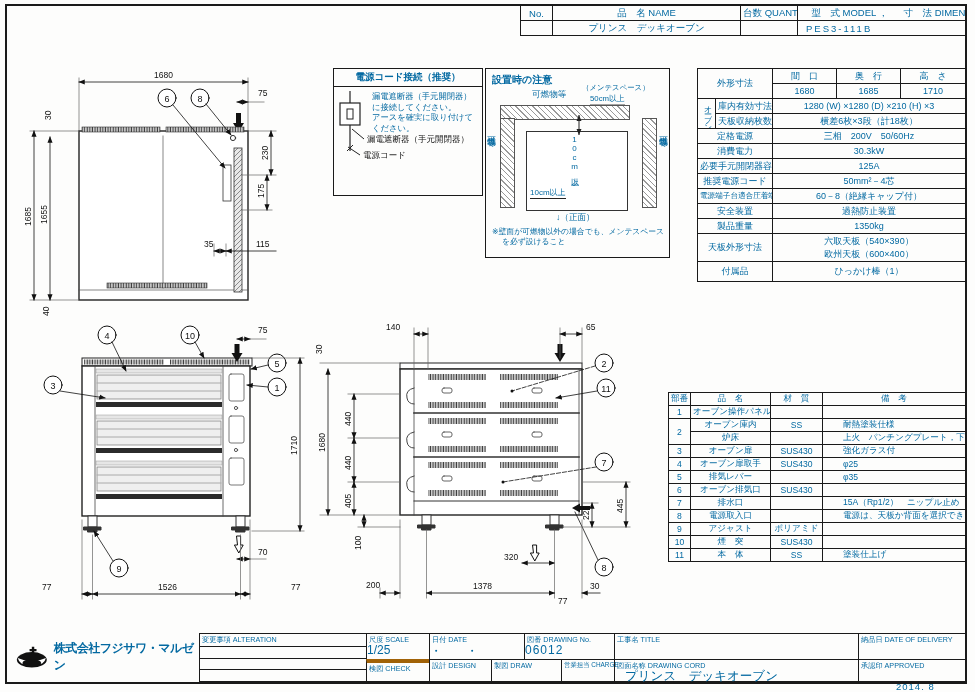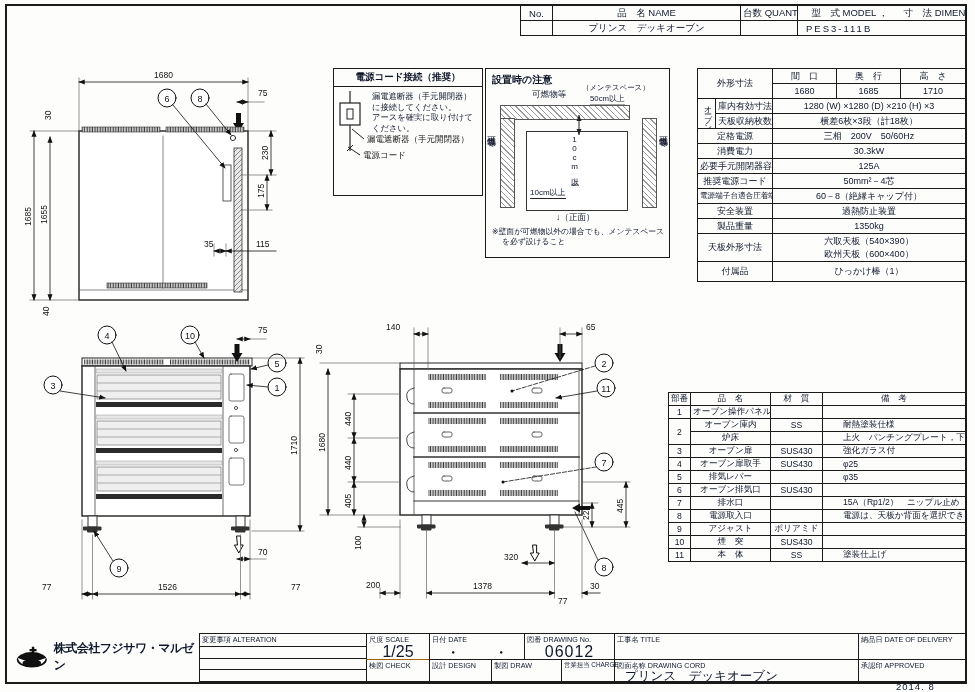--- a/index.html
+++ b/index.html
@@ -1,17 +1,17 @@
 <!DOCTYPE html>
 <html><head>
 <meta charset="utf-8">
 <style>
   html,body{margin:0;padding:0;background:#e8e8e6;}
   .sheet{position:relative;width:975px;height:692px;background:#fdfdfc;overflow:hidden;
-         font-family:"Liberation Sans","DejaVu Sans",sans-serif;color:#0f172a;}
+         font-family:"Liberation Sans","DejaVu Sans",sans-serif;color:#0369a1;}
   .abs{position:absolute;}
   .frame{left:5px;top:4px;width:958px;height:676px;border:2px solid #1a1a1a;}
 
   
   table{border-collapse:collapse;table-layout:fixed;}
   td,th{border:1px solid #1a1a1a;font-weight:normal;padding:0 2px;text-align:center;
         overflow:hidden;white-space:nowrap;}
 
   
   .htab{left:520px;top:5px;width:445px;font-size:9.5px;}
@@ -48,21 +48,21 @@
   .hatch{position:absolute;border:1px solid #555;
          background:repeating-linear-gradient(45deg,#fff 0 3px,#9a9a9a 3px 4px);}
   .ibox .oven{position:absolute;left:40px;top:62px;width:100px;height:78px;border:1.5px solid #333;background:#fff;}
   .vtext{writing-mode:vertical-rl;text-orientation:upright;}
   .ibox .note{position:absolute;left:6px;font-size:7.8px;line-height:10px;white-space:nowrap;}
 
   
   .tb{left:199px;top:633px;width:766px;height:47px;border:1.5px solid #1a1a1a;font-size:7.2px;}
   .cell{position:absolute;border-left:1px solid #1a1a1a;box-sizing:border-box;}
   .cell .lab{position:absolute;left:2px;top:1px;white-space:nowrap;}
-  .bigval{position:absolute;width:100%;text-align:center;font-size:16px;}
+  .bigval{position:absolute;width:100%;text-align:left;font-size:12px;}
   .alt-line{position:absolute;left:0;width:166px;border-top:1px solid #1a1a1a;}
   .logo{left:14px;top:641px;width:182px;height:32px;display:flex;align-items:center;gap:4px;}
   .logo .nm{font-size:12px;font-weight:bold;letter-spacing:-0.5px;}
   .sheetdate{left:896px;top:681px;font-size:9.5px;letter-spacing:1px;}
 
   svg text{font-family:"Liberation Sans","DejaVu Sans",sans-serif;fill:#111;}
   .dim{font-size:8.5px;}
   .co{font-size:9px;}
 </style>
 </head>
@@ -632,21 +632,21 @@
       <span class="lab">図番 DRAWING No.</span>
       <span class="bigval" style="top:9px;letter-spacing:1px">06012</span>
     </div>
     <div class="cell" style="left:658px;top:0;width:108px;height:25px">
       <span class="lab">納品日 DATE OF DELIVERY</span>
     </div>
     <div class="cell" style="left:414px;top:0;width:244px;height:25px">
       <span class="lab">工事名 TITLE</span>
     </div>
 
-    <div class="cell" style="left:166px;top:25px;width:63px;height:22px;border-top:1px solid #a16207">
+    <div class="cell" style="left:166px;top:25px;width:63px;height:22px;border-top:4px solid #a16207">
       <span class="lab">検図 CHECK</span>
     </div>
     <div class="cell" style="left:229px;top:25px;width:62px;height:22px;border-top:1px solid #1a1a1a">
       <span class="lab">設計 DESIGN</span>
     </div>
     <div class="cell" style="left:291px;top:25px;width:70px;height:22px;border-top:1px solid #1a1a1a">
       <span class="lab">製図 DRAW</span>
     </div>
     <div class="cell" style="left:361px;top:25px;width:53px;height:22px;border-top:1px solid #1a1a1a">
       <span class="lab" style="font-size:6.4px">営業担当 CHARGE</span>

